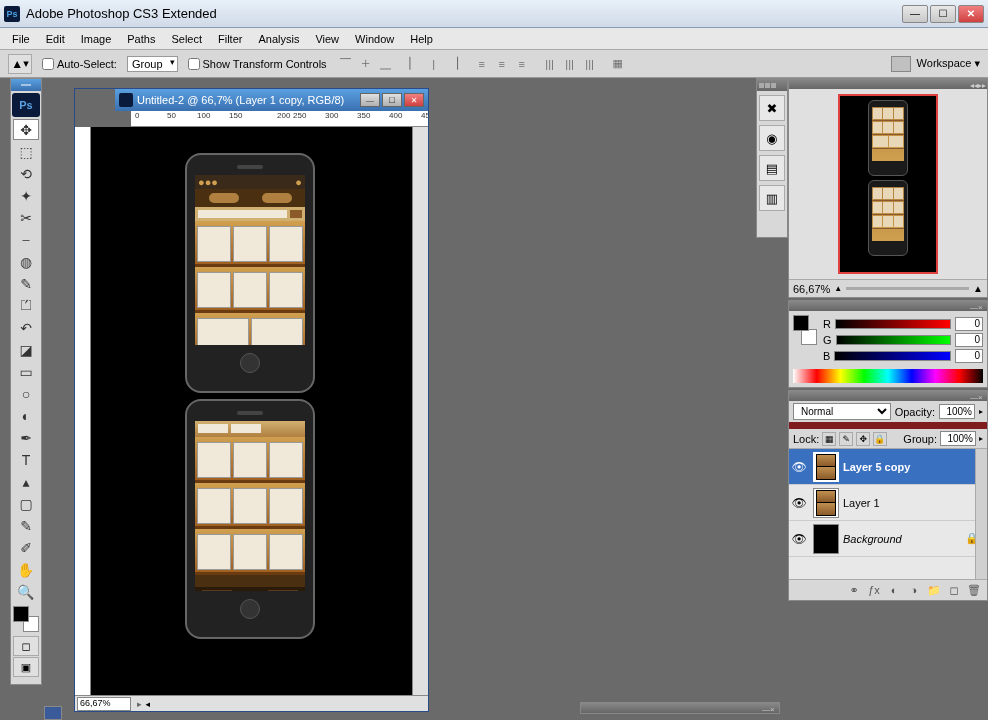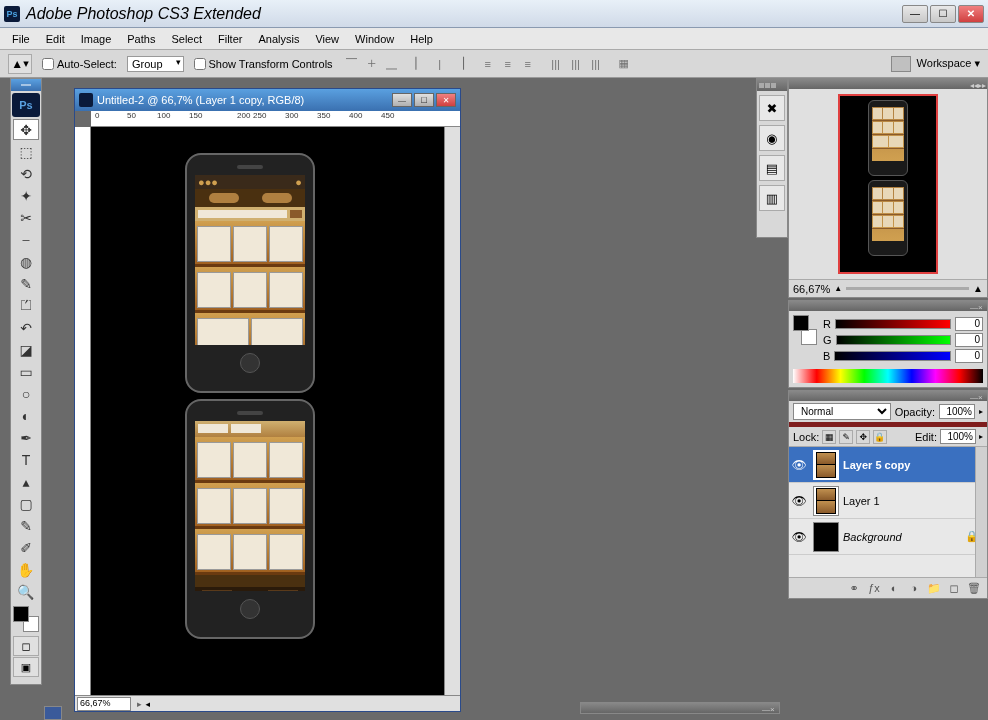--- a/index.html
+++ b/index.html
@@ -1,36 +1,36 @@
 <!DOCTYPE html>
 <html><head>
 <meta charset="utf-8">
 <style>
 * { box-sizing: border-box; margin: 0; padding: 0; font-family: Tahoma, sans-serif; font-size: 11px; }
 body { background: #4a6a8a; width: 988px; height: 720px; overflow: hidden; }
 
 
 .titlebar { height: 28px; background: linear-gradient(#e8f0f8, #d0dae8); display: flex; align-items: center; padding: 0 4px; border-bottom: 1px solid #8a9ab0; }
 .titlebar .ps-icon { width: 16px; height: 16px; background: #0a1a3a; border-radius: 2px; display: flex; align-items: center; justify-content: center; font-size: 9px; color: #4aa0e0; font-weight: bold; margin-right: 6px; }
-.titlebar .title { color: #000; font-size: 16px; font-style: italic; }
+.titlebar .title { color: #000; font-size: 13px; }
 .winbtns { margin-left: auto; display: flex; gap: 2px; }
 .winbtn { width: 26px; height: 18px; background: linear-gradient(#e8e8e8,#c8c8c8); border: 1px solid #888; border-radius: 2px; display: flex; align-items: center; justify-content: center; font-size: 10px; }
 .winbtn.close { background: linear-gradient(#f08080,#d04040); color: #fff; font-weight: bold; }
 
 
 .menubar { height: 22px; background: #e8e8e8; border-bottom: 1px solid #aaa; display: flex; align-items: center; padding: 0 4px; }
 .menubar span { padding: 3px 8px; cursor: default; }
 
 
 .optbar { height: 28px; background: #d8d8d8; border-bottom: 1px solid #999; display: flex; align-items: center; padding: 0 8px; gap: 10px; }
 .tool-icon-opt { width: 24px; height: 20px; background: #e0e0e0; border: 1px solid #aaa; display:flex;align-items:center;justify-content:center; }
 .arrow { font-size: 12px; }
 .chk { display: flex; align-items: center; gap: 3px; }
 .chk input { width: 12px; height: 12px; }
-.dd { background: #fff; border: 1px solid #999; padding: 1px 20px 1px 4px; position: relative; }
+.dd { background: #fff; border: 1px solid #999; padding: 1px 14px 1px 4px; position: relative; }
 .dd:after { content: '▾'; position: absolute; right: 2px; top: 0; font-size: 9px; }
 .iconbtn-sm { width: 18px; height: 18px; border: 1px solid transparent; display: inline-flex; align-items: center; justify-content: center; opacity: .5; }
 .btn-group { display: flex; gap: 2px; }
 .workspace-dd { margin-left: auto; display: flex; align-items: center; gap: 6px; }
 .palette-icon { width: 20px; height: 16px; background: #c0c0c0; border: 1px solid #888; }
 
 
 .workarea { position: absolute; top: 78px; left: 0; right: 0; bottom: 0; background: #6a6a6a; display: flex; }
 
 
@@ -39,21 +39,21 @@
 .toolbox-header span { width: 10px; height: 2px; background: rgba(255,255,255,.5); }
 .ps-logo { width: 28px; height: 24px; margin: 2px auto; background: #0a1a3a; border-radius: 3px; display: flex; align-items: center; justify-content: center; color: #5aa0e0; font-weight: bold; font-size: 11px; }
 .tool { width: 26px; height: 21px; margin: 0 auto 1px; display: flex; align-items: center; justify-content: center; font-size: 14px; color: #333; border: 1px solid transparent; }
 .tool.active { background: #fff; border: 1px solid #888; }
 .fgbg { width: 26px; height: 26px; margin: 4px auto; position: relative; }
 .fgbg .fg { width: 16px; height: 16px; background: #000; border: 1px solid #888; position: absolute; top: 0; left: 0; }
 .fgbg .bg { width: 16px; height: 16px; background: #fff; border: 1px solid #888; position: absolute; bottom: 0; right: 0; }
 .tool-bottom { width: 26px; height: 20px; margin: 1px auto; border: 1px solid #aaa; background: #e0e0e0; display:flex;align-items:center;justify-content:center; }
 
 
-.doc { position: absolute; left: 74px; top: 88px; width: 387px; height: 624px; background: #6a6a6a; border: 1px solid #2a4a8a; }
+.doc { position: absolute; left: 74px; top: 88px; width: 355px; height: 624px; background: #6a6a6a; border: 1px solid #2a4a8a; padding-left: 40px; }
 .doc-title { height: 22px; background: linear-gradient(#5aa0e0,#3a70b0); display: flex; align-items: center; padding: 0 4px; color: #fff; }
 .doc-title .icon { width: 14px; height: 14px; background: #0a1a3a; border-radius: 2px; margin-right: 4px; }
 .doc-title .spacer { flex: 1; }
 .doc-winbtn { width: 20px; height: 14px; background: linear-gradient(#e0e0e0,#b0b0b0); border: 1px solid #666; margin-left: 2px; font-size: 8px; display:flex;align-items:center;justify-content:center; color: #333; }
 .doc-winbtn.close { background: linear-gradient(#f08080,#d04040); color: #fff; }
 .ruler-h { height: 16px; background: #fff; border-bottom: 1px solid #888; position: relative; margin-left: 16px; overflow: hidden; }
 .ruler-h .tick { position: absolute; top: 0; color: #333; font-size: 8px; }
 .ruler-v { width: 16px; background: #fff; border-right: 1px solid #888; position: absolute; left: 0; top: 38px; bottom: 16px; }
 .canvas-area { position: absolute; left: 16px; top: 38px; right: 16px; bottom: 16px; background: #000; overflow: hidden; }
 .scroll-v { position: absolute; right: 0; top: 38px; bottom: 16px; width: 16px; background: #e0e0e0; border-left: 1px solid #888; }
@@ -101,21 +101,21 @@
 .swatch-bg { width: 16px; height: 16px; background: #fff; border: 1px solid #888; position: absolute; right: 0; bottom: 0; }
 .slider { flex: 1; height: 10px; border: 1px solid #888; }
 .slider.r { background: linear-gradient(90deg,#000,#f00); }
 .slider.g { background: linear-gradient(90deg,#000,#0f0); }
 .slider.b { background: linear-gradient(90deg,#000,#00f); }
 .val { width: 28px; height: 14px; border: 1px solid #888; background: #fff; text-align: right; padding: 0 2px; font-size: 10px; }
 .spectrum { height: 14px; background: linear-gradient(90deg, #fff, red, yellow, lime, cyan, blue, magenta, red, #000); margin-top: 4px; }
 
 
 .layers-body { }
-.layer-opts { display: flex; align-items: center; padding: 2px 4px; gap: 4px; border-bottom: 5px solid #7f1d1d; }
+.layer-opts { display: flex; align-items: center; padding: 2px 4px; gap: 4px; border-bottom: 7px solid #7f1d1d; }
 .blend-dd { flex: 1; background: #fff; border: 1px solid #888; padding: 1px 3px; font-size: 10px; }
 .opac-inp { width: 36px; background: #fff; border: 1px solid #888; padding: 1px 2px; font-size: 10px; text-align: right; }
 .lock-row { display: flex; align-items: center; padding: 2px 4px; gap: 3px; border-bottom: 1px solid #aaa; font-size: 10px; }
 .lock-icn { width: 14px; height: 14px; border: 1px solid #aaa; display:flex;align-items:center;justify-content:center; font-size: 9px; }
 .layer-list { background: #e8e8e8; height: 130px; position: relative; }
 .layer-row { display: flex; align-items: center; height: 36px; border-bottom: 1px solid #ccc; }
 .layer-row.selected { background: #3a70c0; color: #fff; }
 .eye { width: 20px; text-align: center; font-size: 12px; }
 .layer-thumb { width: 26px; height: 30px; background: #fff; border: 1px solid #888; margin: 0 4px; display:flex;align-items:center;justify-content:center; overflow: hidden; }
 .layer-thumb.bg { background: #000; }
@@ -456,21 +456,21 @@
         <span>Opacity:</span>
         <div class="opac-inp">100%</div>
         <span style="font-size:8px">▸</span>
       </div>
       <div class="lock-row">
         <span>Lock:</span>
         <div class="lock-icn">▦</div>
         <div class="lock-icn">✎</div>
         <div class="lock-icn">✥</div>
         <div class="lock-icn">🔒</div>
-        <span style="margin-left:auto">Edit:</span>
+        <span style="margin-left:auto">Group:</span>
         <div class="opac-inp">100%</div>
         <span style="font-size:8px">▸</span>
       </div>
       <div class="layer-list">
         <div class="layer-row selected">
           <div class="eye">👁</div>
           <div class="layer-thumb" style="border:2px solid #fff">
               <div class="thumb-inner">
                 <div class="tp"></div>
                 <div class="tp"></div>

